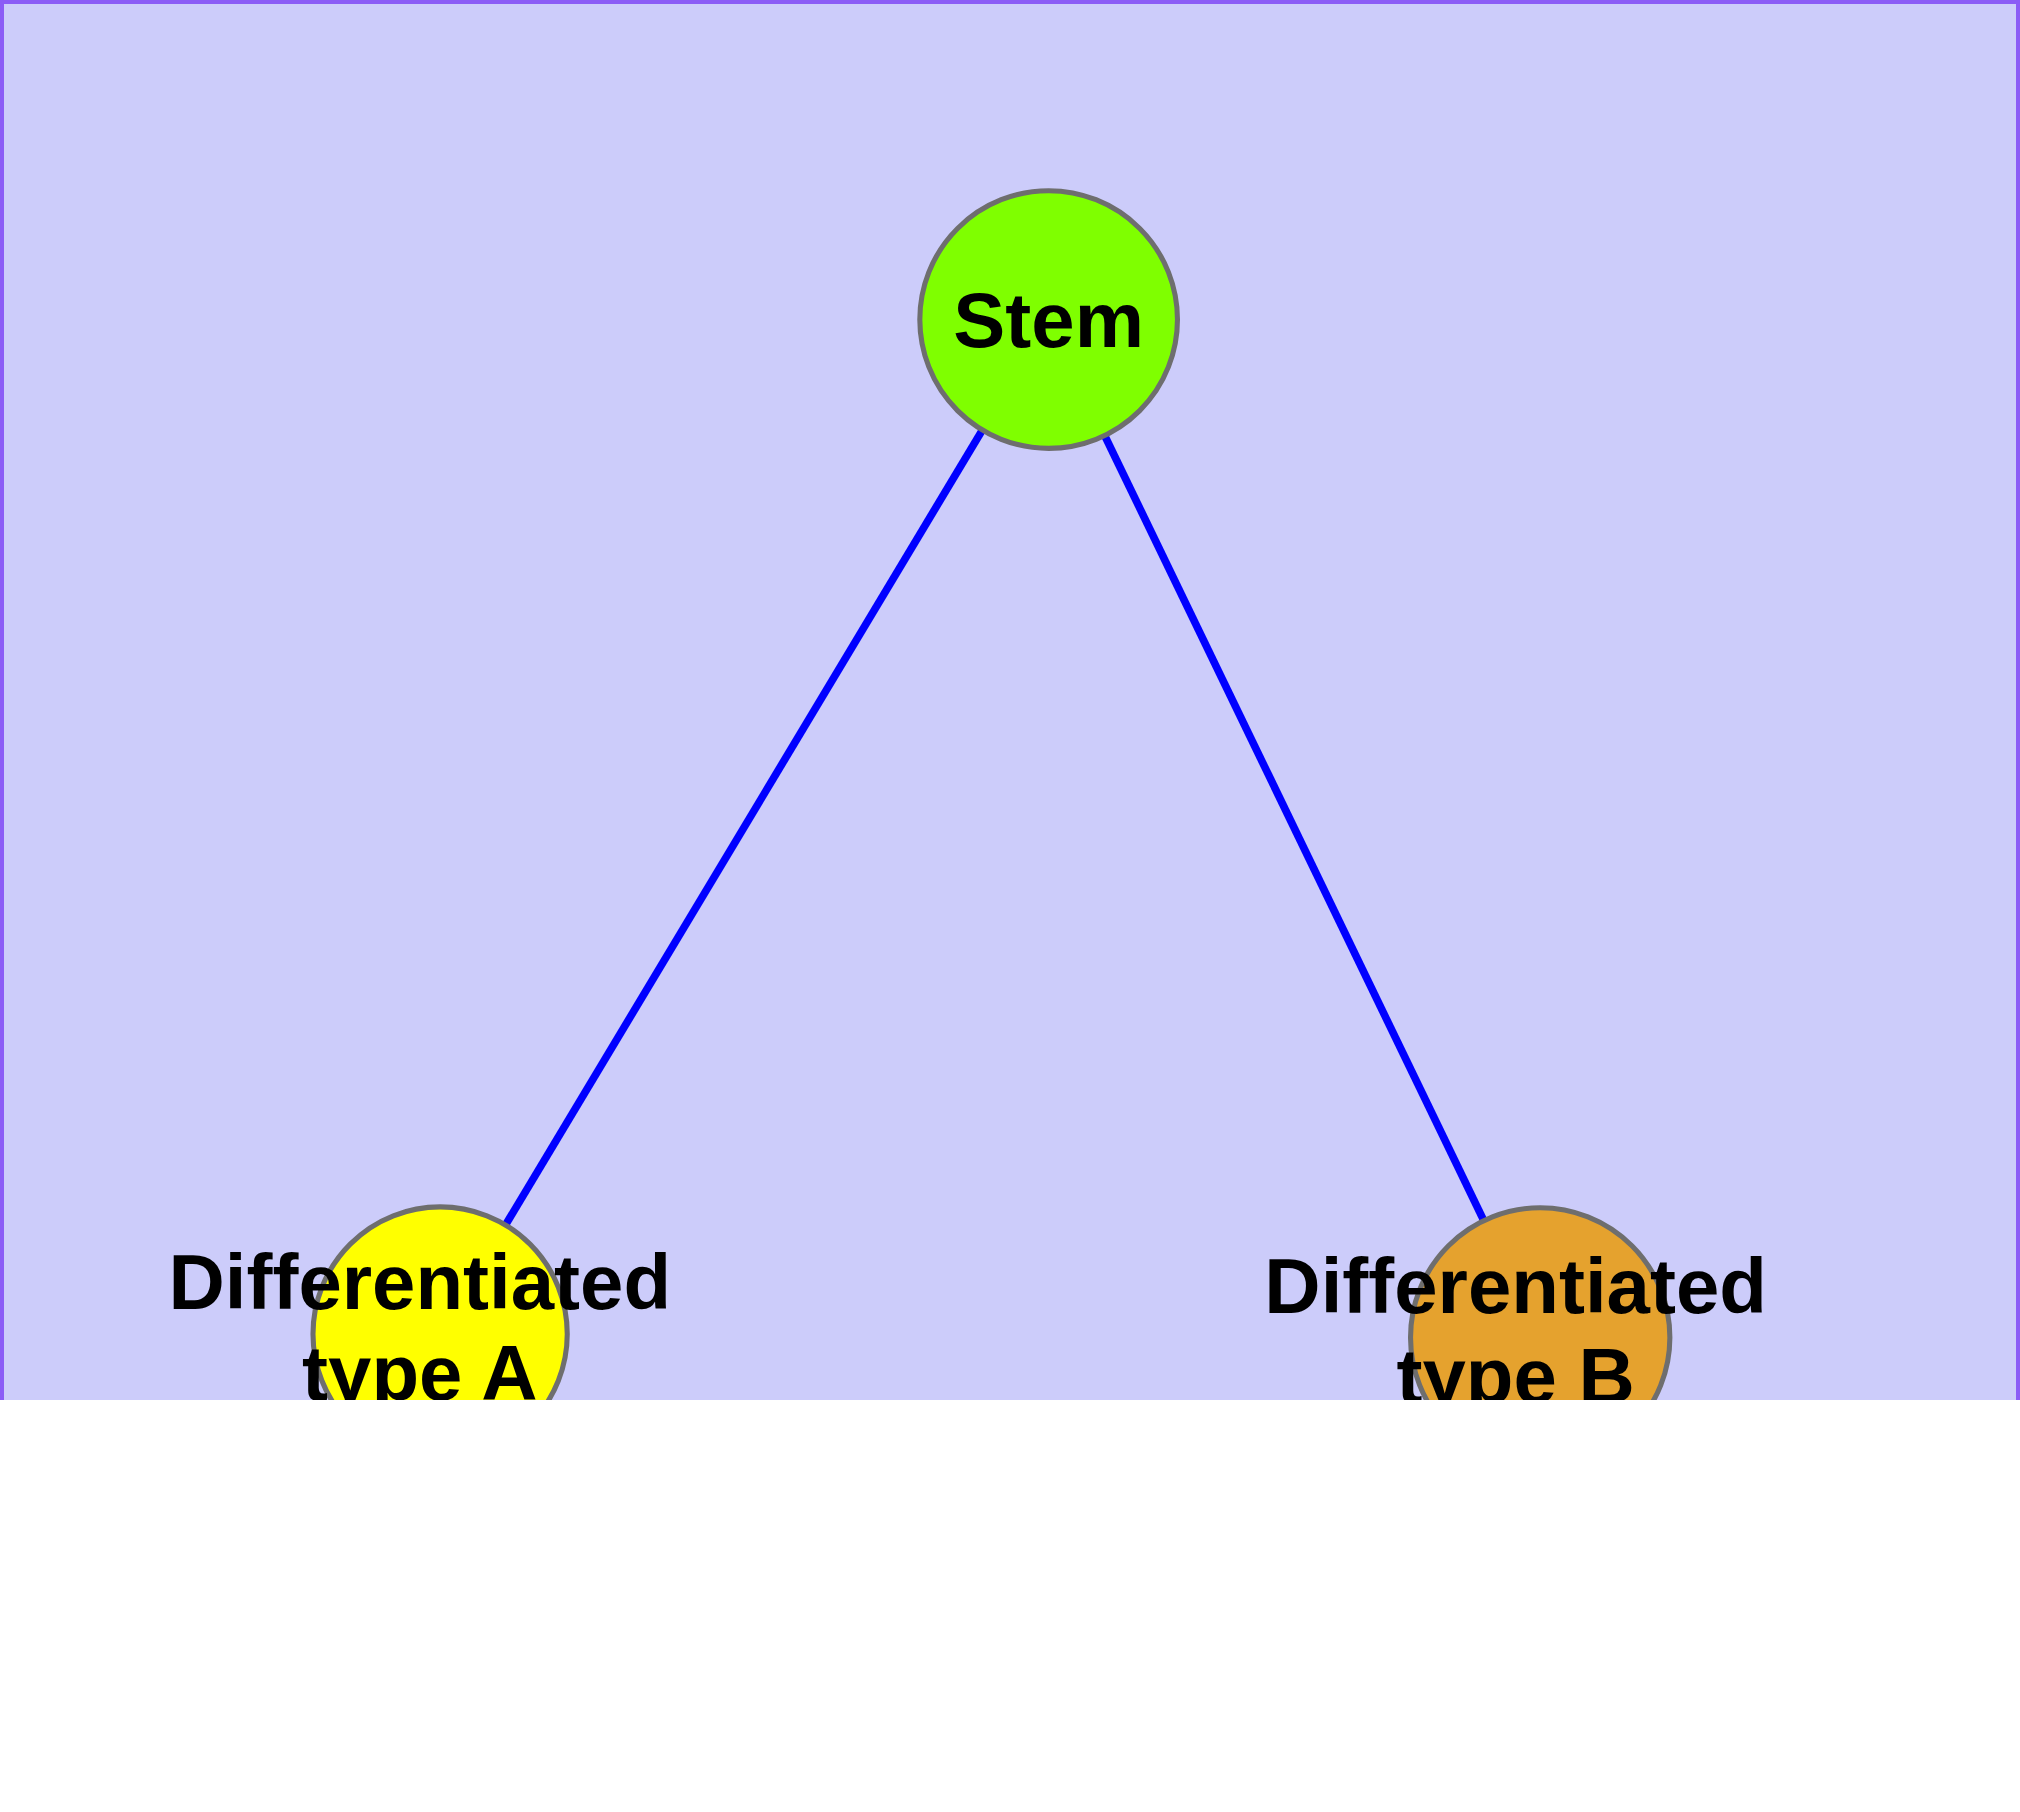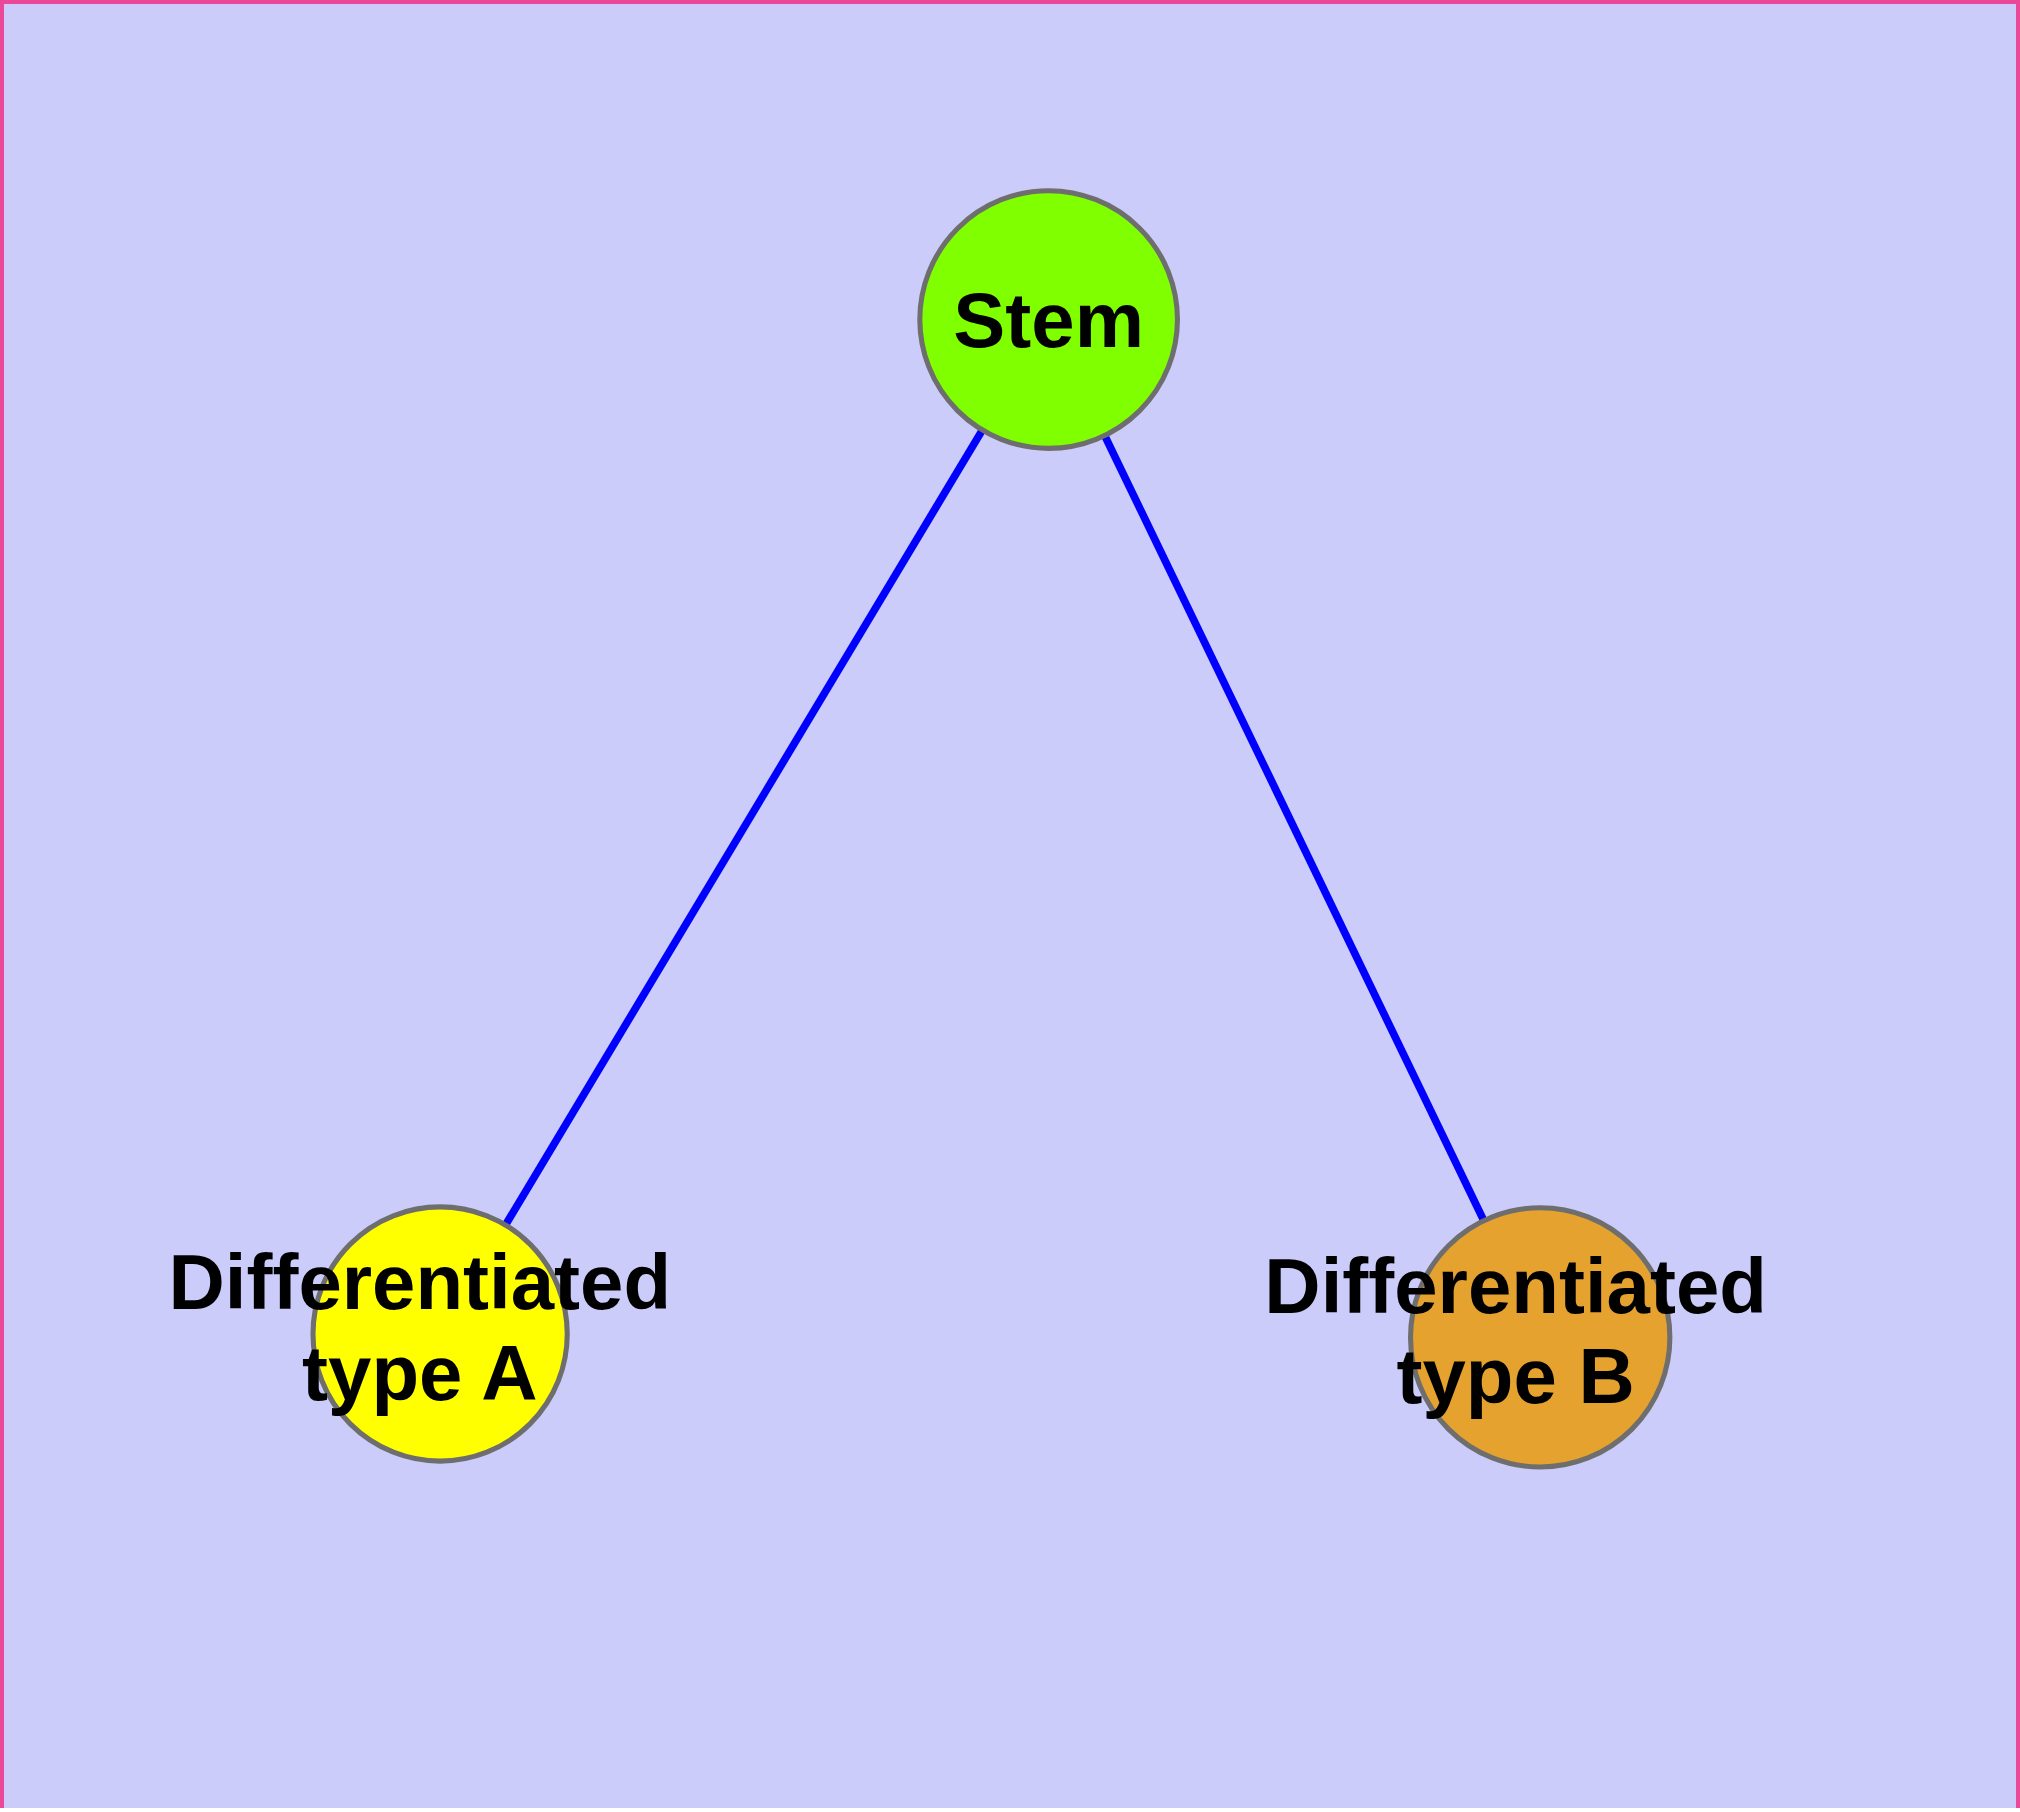--- a/index.html
+++ b/index.html
@@ -46,21 +46,21 @@
     font-weight: bold;
     font-size: 92px;
     fill: #000000;
     text-anchor: middle;
     dominant-baseline: auto;
   }
 </style>
 </head>
 <body>
 
-<div id="canvas" style="width: 2021px; height: 1808px; background: #ec4899;">
+<div id="canvas" style="width: 2021px; height: 1400px; background: #8b5cf6;">
   <div id="plot-area" style="background: rgb(204, 204, 250);"></div>
   <svg id="graph-svg" viewBox="0 0 2384 2138" style="width: 2021px; height: 1812px;">
     <g>
       <line class="edge-line" x1="1237" y1="377" x2="519" y2="1574" stroke="#0000ff" stroke-width="9"></line>
       <line class="edge-line" x1="1237" y1="377" x2="1817" y2="1578" stroke="#0000ff" stroke-width="9"></line>
     </g>
     <g>
       <g>
         <circle class="node-circle" cx="519" cy="1574" r="150" fill="#ffff00" stroke="#6e6e6e" stroke-width="6"></circle>
       </g>

